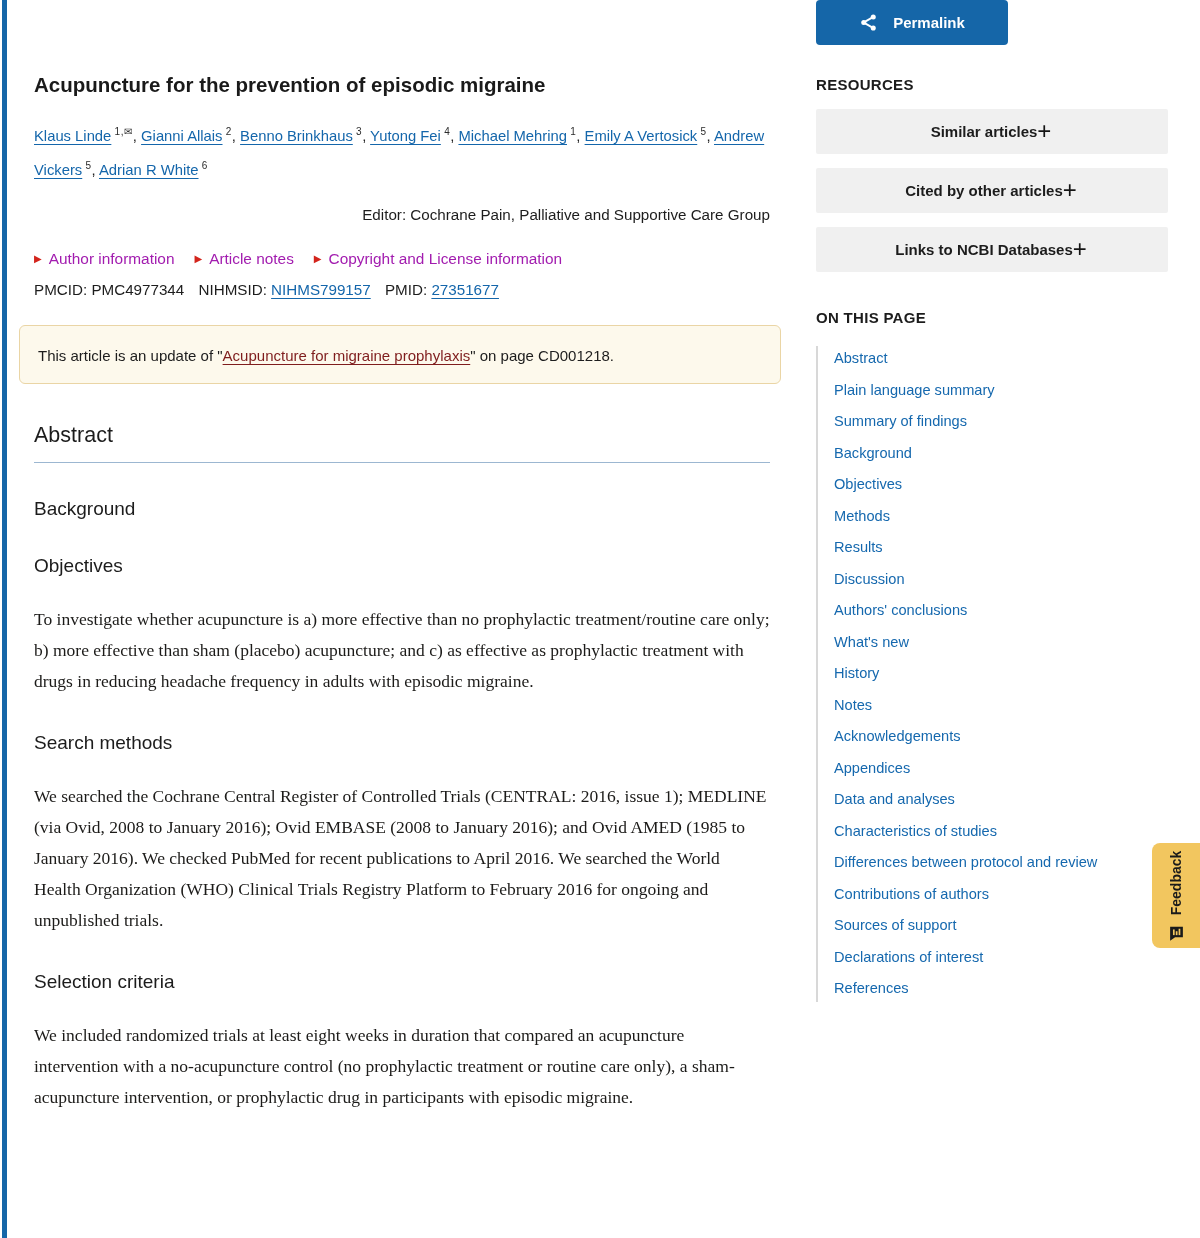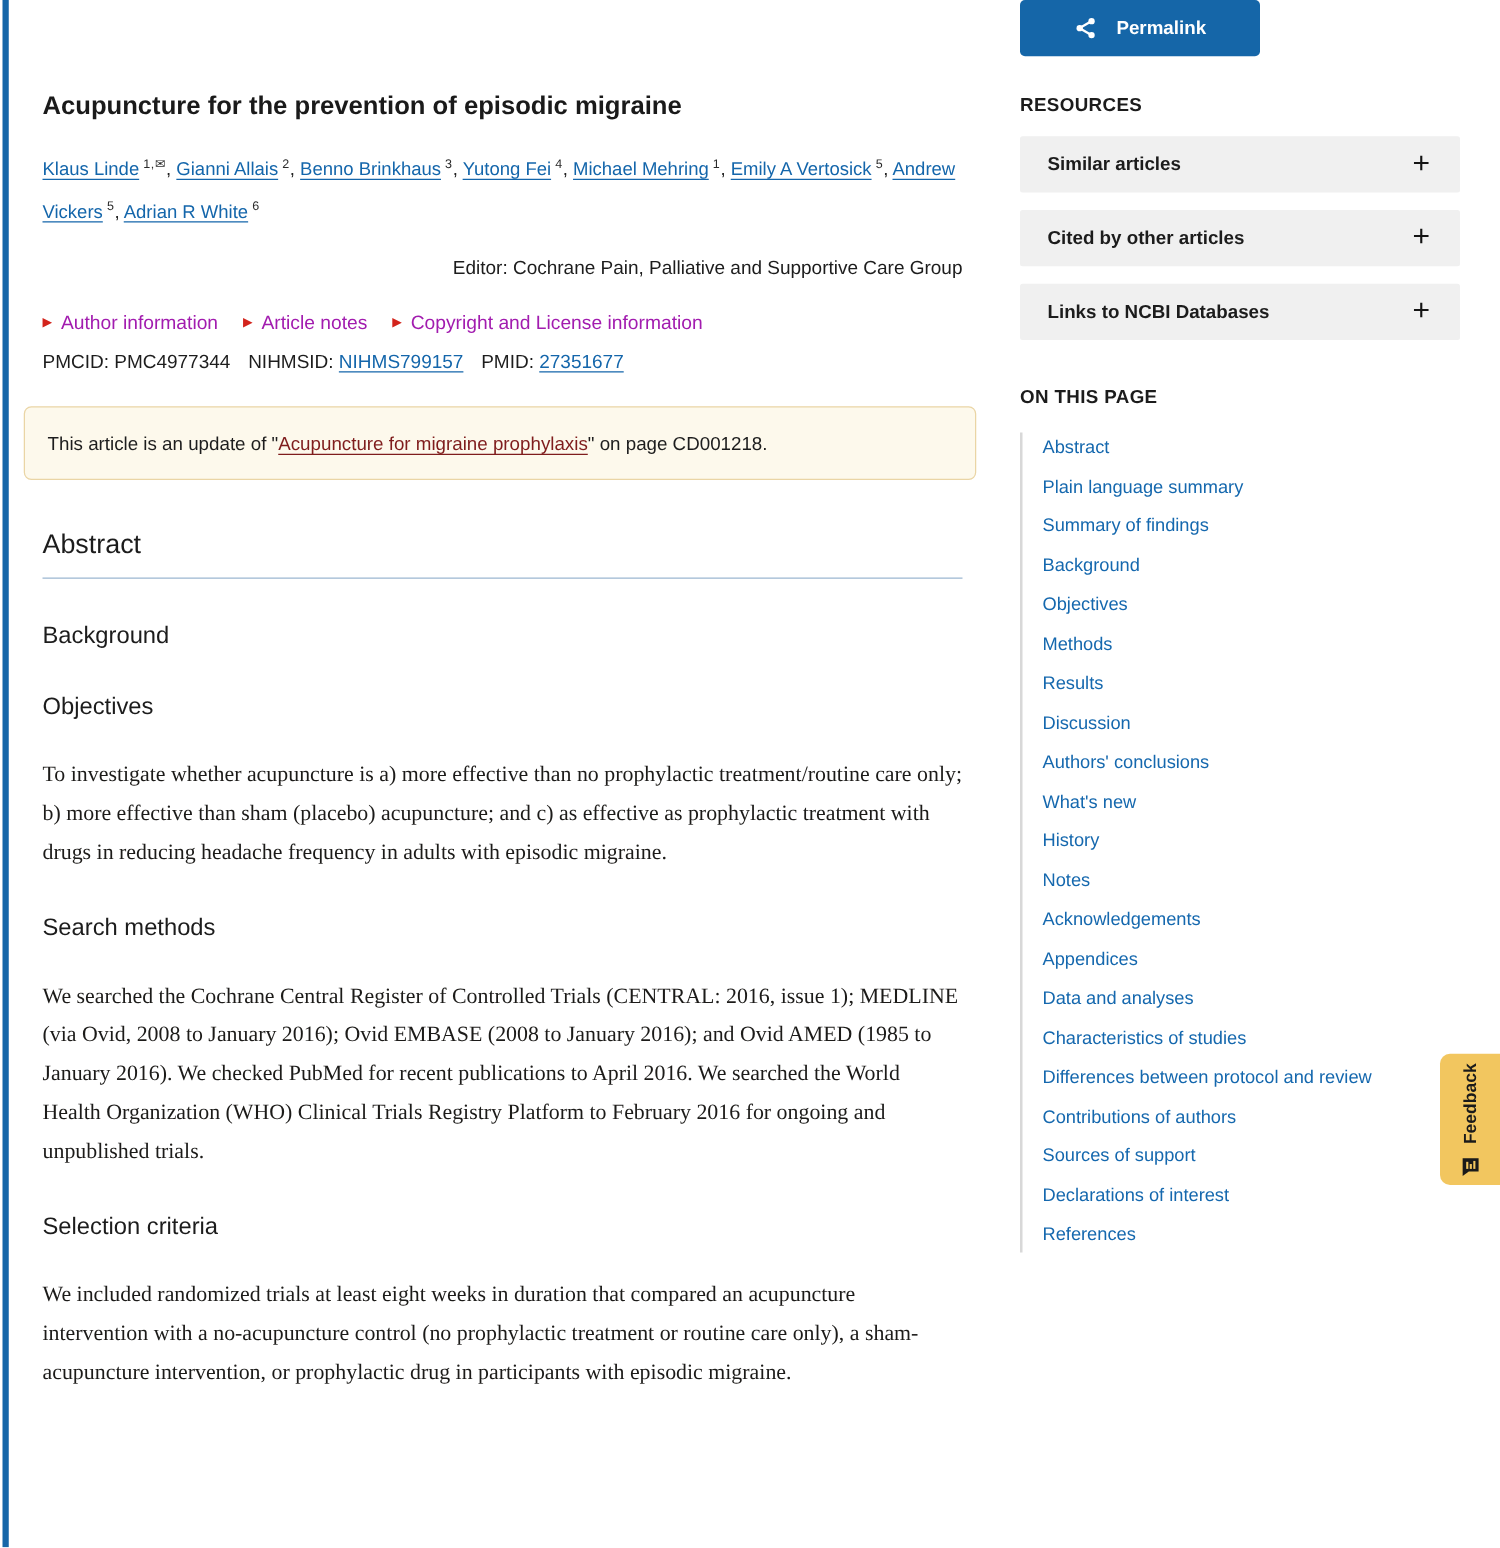--- a/index.html
+++ b/index.html
@@ -31,21 +31,21 @@
   .abstract-h { margin:39px 0 0; font-size:21.5px; font-weight:400; color:#1c1c1c; padding-bottom:14px; border-bottom:1px solid #9CB7D1; }
   .sec-h { margin:35px 0 0; font-size:19px; font-weight:400; color:#1c1c1c; }
   .body-p { margin:27px 0 0; font-family:"Liberation Serif", serif; font-size:17.5px; line-height:31px; color:#1c1b19; }
 
   
   .sidebar { position:absolute; left:816px; top:0; width:352px; }
   .permalink { width:192px; height:45px; background:#1566A8; color:#fff; border:none; border-radius:4px; display:flex; align-items:center; justify-content:center; gap:15px; font-family:"Liberation Sans",sans-serif; font-size:15px; font-weight:700; cursor:pointer; }
   .res-h, .otp-h { font-size:15px; font-weight:700; letter-spacing:0.3px; color:#1c1c1c; }
   .res-h { margin-top:31px; }
   .acc { margin-top:16px; }
-  .acc-item { height:45px; background:#F0F0F0; display:flex; align-items:center; justify-content:space-between; padding:0 24px 0 22px; margin-bottom:14px; cursor:pointer; border-radius:2px; }
+  .acc-item { height:45px; background:#F0F0F0; display:flex; align-items:center; justify-content:center; padding:0 24px 0 22px; margin-bottom:14px; cursor:pointer; border-radius:2px; }
   .acc-label { font-size:15px; font-weight:700; color:#1c1c1c; }
   .plus { font-size:24px; font-weight:400; color:#141414; line-height:1; margin-top:-2px; }
   .otp-h { margin-top:37px; }
   .toc { margin:20px 0 0; padding:3px 0 4px 16px; border-left:2px solid #D8D8D8; list-style:none; }
   .toc li { margin-bottom:12.5px; }
   .toc li:last-child { margin-bottom:0; }
   .toc a { color:#1568AE; font-size:14.6px; line-height:19px; text-decoration:none; }
 
   
   .feedback { position:absolute; right:0; top:843px; width:48px; height:105px; background:#F2C65F; border-radius:8px 0 0 8px; cursor:pointer; }

